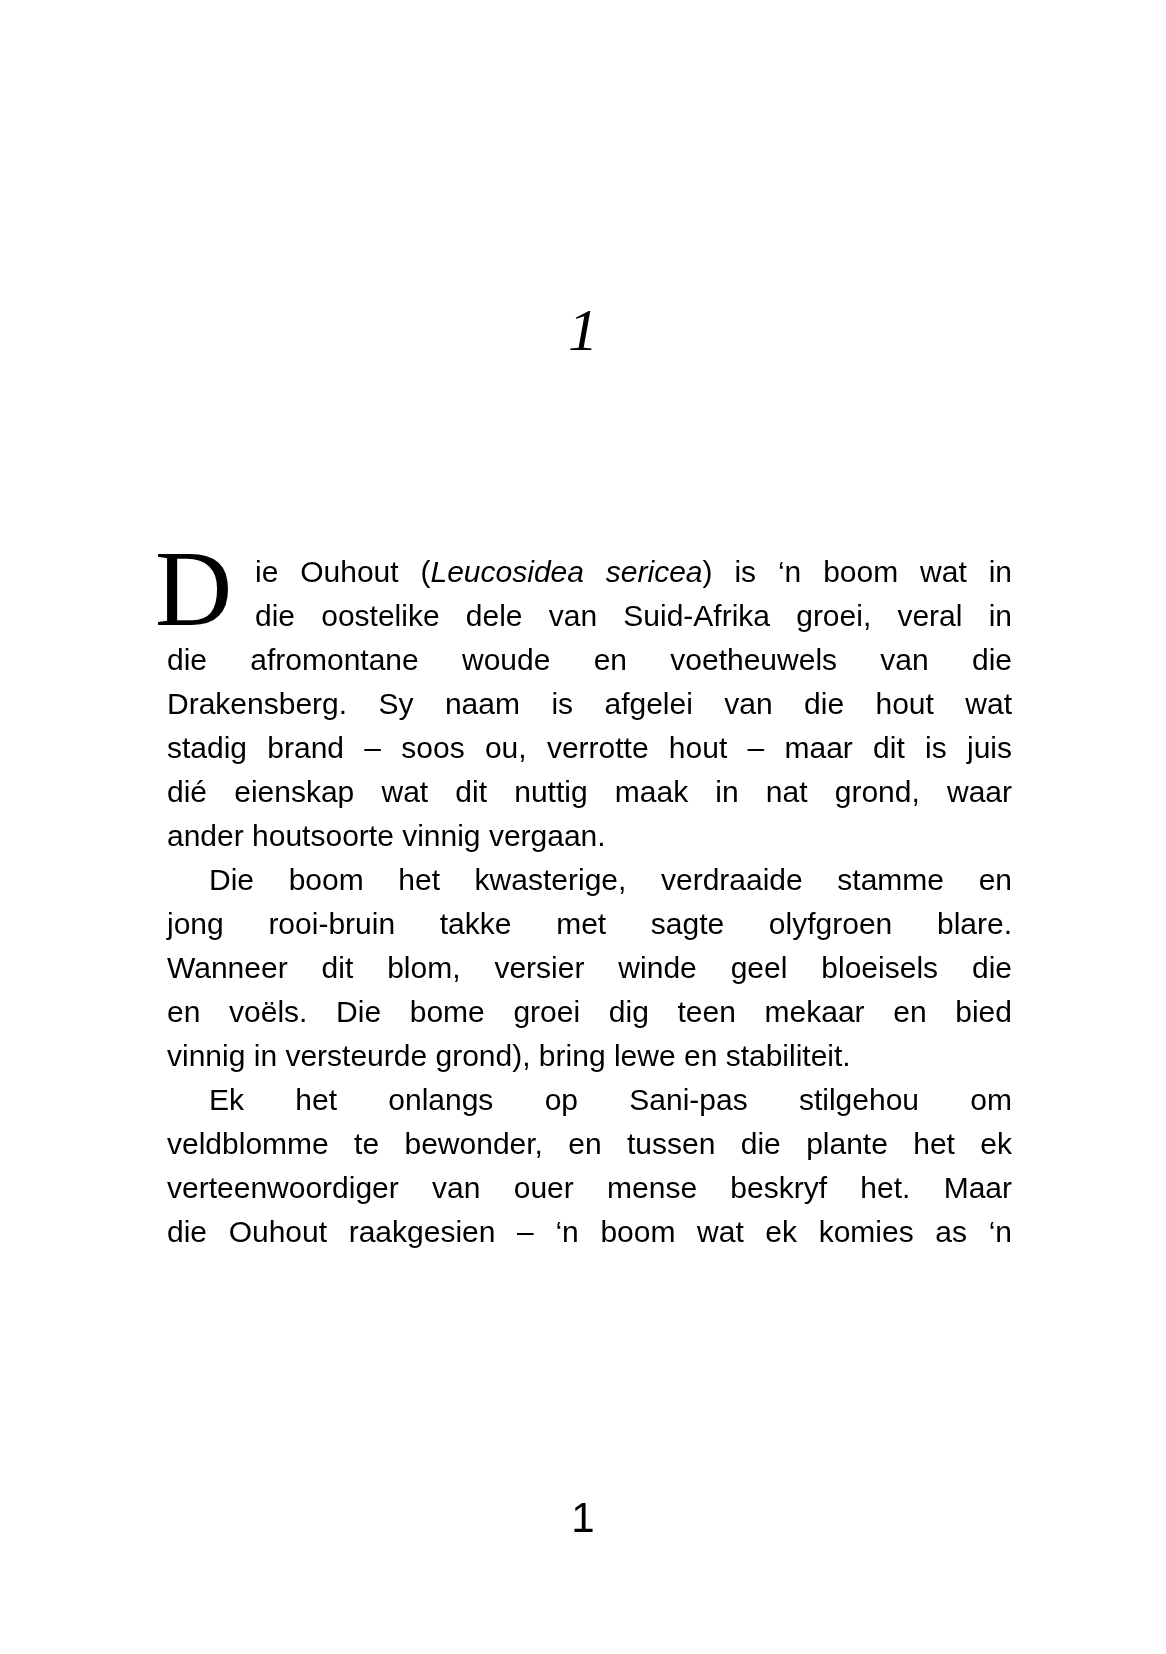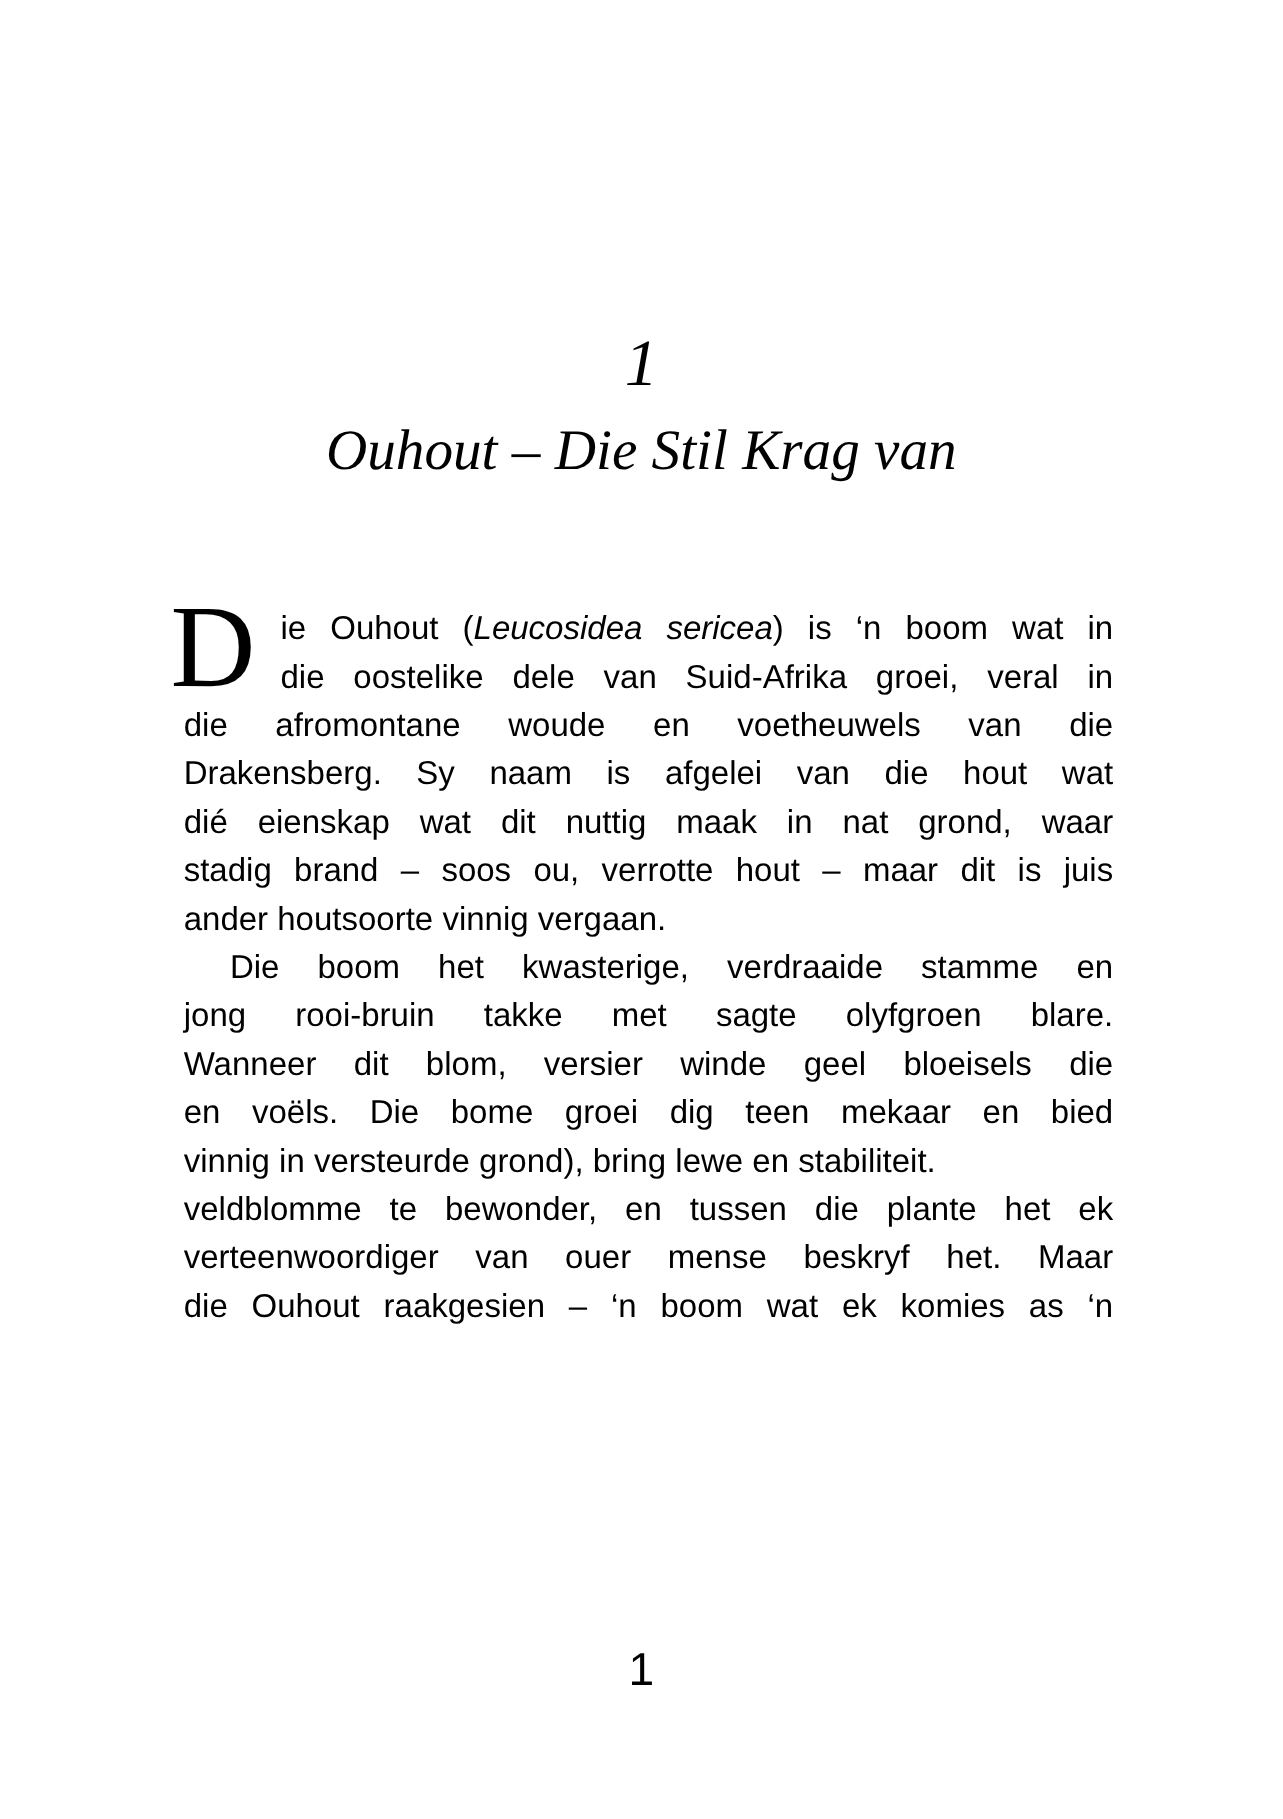--- a/index.html
+++ b/index.html
@@ -77,38 +77,38 @@
   }
 </style>
 </head>
 <body>
 
 <div class="page">
 
   <div class="chapter-number">1</div>
 
   <div class="chapter-title">
-    <div>Ouhout – Die Stil Krag van</div>
   </div>
 
   <div class="body-text">
     <span class="dropcap">D</span>
     <div>
         <div class="line dropcap-offset"><span>ie Ouhout (</span><span class="italic">Leucosidea sericea</span><span>) is ‘n boom wat in</span></div>
         <div class="line dropcap-offset"><span>die oostelike dele van Suid-Afrika groei, veral in</span></div>
         <div class="line"><span>die afromontane woude en voetheuwels van die</span></div>
         <div class="line"><span>Drakensberg. Sy naam is afgelei van die hout wat</span></div>
+        <div class="line"><span>stadig brand – soos ou, verrotte hout – maar dit is juis</span></div>
         <div class="line"><span>dié eienskap wat dit nuttig maak in nat grond, waar</span></div>
-        <div class="line"><span>stadig brand – soos ou, verrotte hout – maar dit is juis</span></div>
         <div class="line last"><span>ander houtsoorte vinnig vergaan.</span></div>
         <div class="line indent"><span>Die boom het kwasterige, verdraaide stamme en</span></div>
         <div class="line"><span>jong rooi-bruin takke met sagte olyfgroen blare.</span></div>
         <div class="line"><span>Wanneer dit blom, versier winde geel bloeisels die</span></div>
         <div class="line"><span>en voëls. Die bome groei dig teen mekaar en bied</span></div>
         <div class="line last"><span>vinnig in versteurde grond), bring lewe en stabiliteit.</span></div>
+        <div class="line indent"><span>Ek het onlangs op Sani-pas stilgehou om</span></div>
         <div class="line"><span>veldblomme te bewonder, en tussen die plante het ek</span></div>
         <div class="line"><span>verteenwoordiger van ouer mense beskryf het. Maar</span></div>
         <div class="line"><span>die Ouhout raakgesien – ‘n boom wat ek komies as ‘n</span></div>
       </div>
   </div>
 
   <div class="footer-page-number">1</div>
 
 </div>
 

